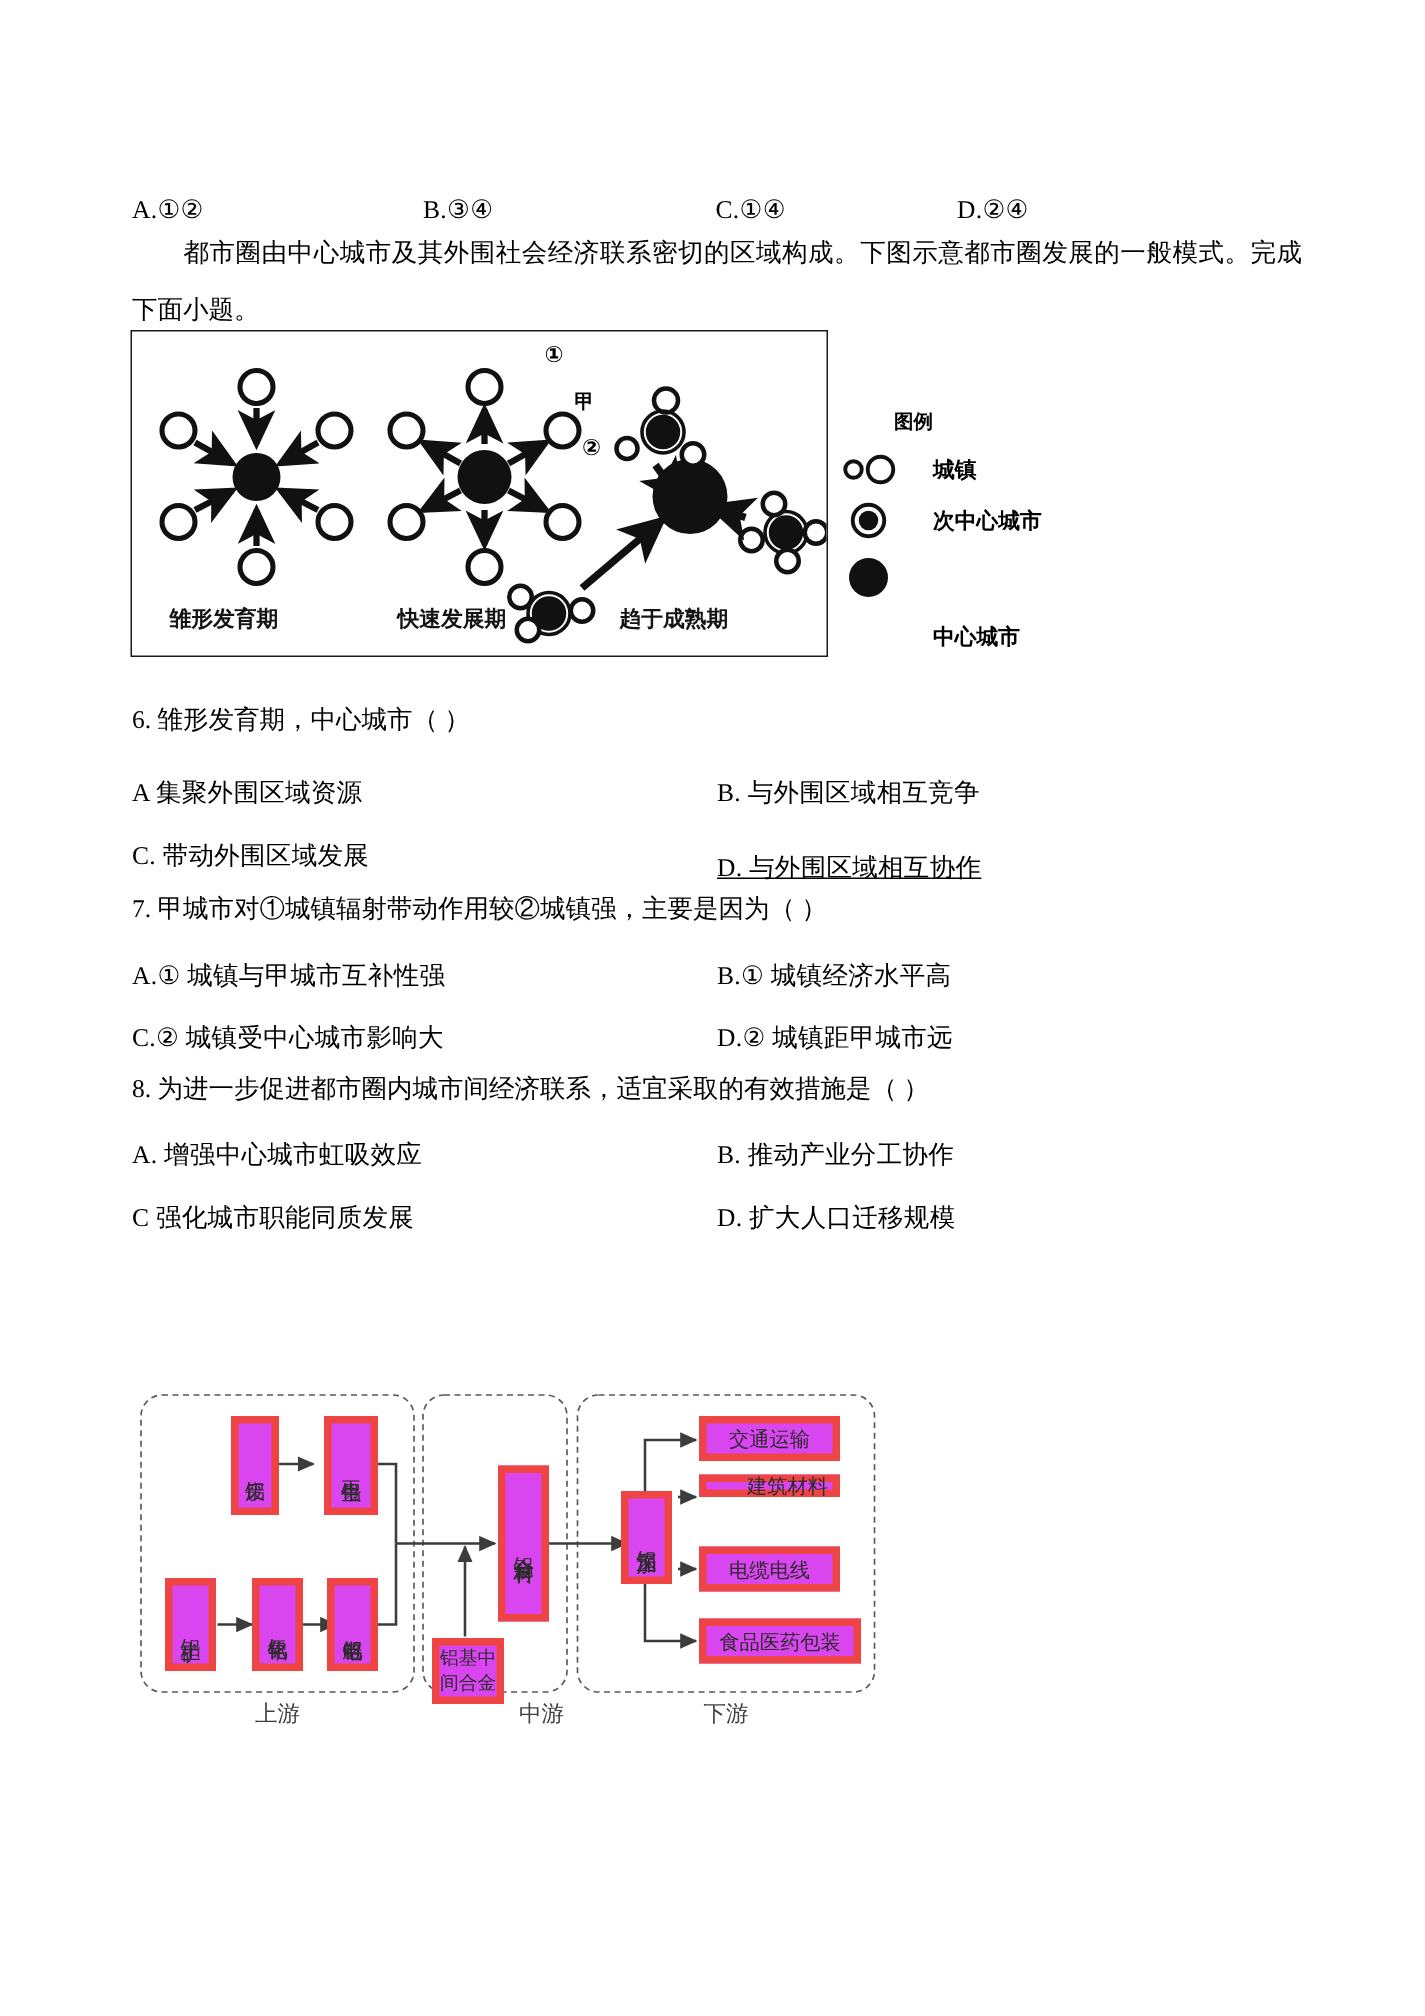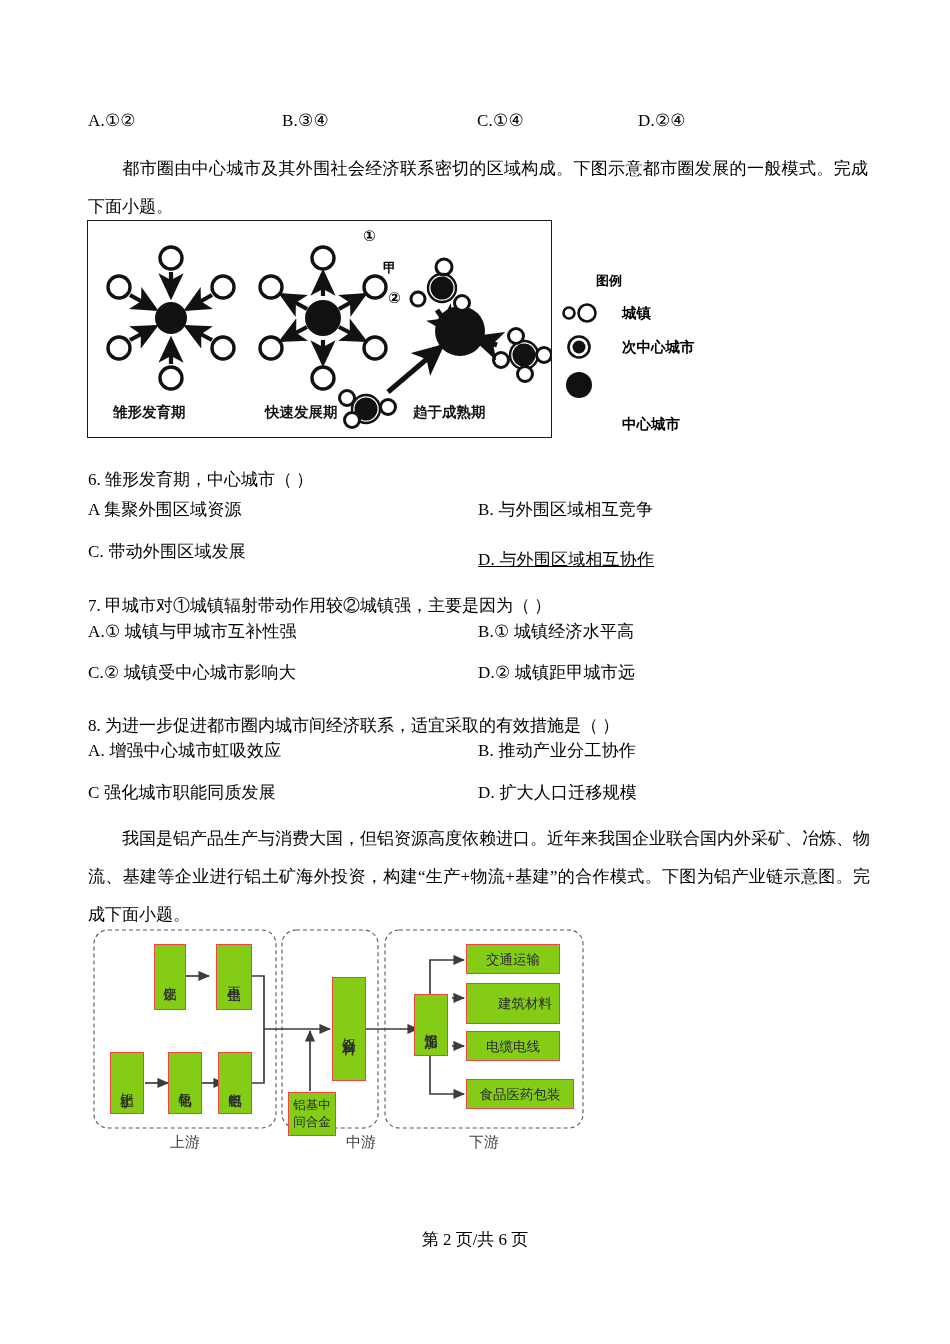--- a/index.html
+++ b/index.html
@@ -12,20 +12,21 @@
     overflow:hidden;
   }
   .page { position:absolute; left:0; top:0; width:950px; height:1344px; }
 
   
   .opt-row {
     position:absolute;
     font-size:17px;
     letter-spacing:0.2px;
     white-space:nowrap;
+    margin-top:19px;
   }
   .qline {
     position:absolute;
     font-size:17px;
     white-space:nowrap;
     margin-top:16px;
   }
   .para {
     position:absolute;
     font-size:17px;
@@ -95,22 +96,22 @@
   .alu-caption {
     position:absolute;
     font-size:15px;
     color:#3f3f3f;
     white-space:nowrap;
     font-family:"Liberation Serif","DejaVu Serif",serif;
   }
   .node {
     position:absolute;
     box-sizing:border-box;
-    border:1px solid #ef4444;
-    background:#84cc16;
+    border:5px solid #ef4444;
+    background:#d946ef;
     color:#2b2b2b;
     font-size:13.5px;
     line-height:15px;
     display:flex;
     align-items:center;
     justify-content:center;
     text-align:center;
     font-family:"Liberation Serif","DejaVu Serif",serif;
   }
   .node.vert {
@@ -253,23 +254,20 @@
   <div class="opt-row" style="left:478px; top:620px;">B.① 城镇经济水平高</div>
   <div class="opt-row" style="left:88px; top:661px;">C.② 城镇受中心城市影响大</div>
   <div class="opt-row" style="left:478px; top:661px;">D.② 城镇距甲城市远</div>
 
   <div class="qline" style="left:88px; top:698px;">8. 为进一步促进都市圈内城市间经济联系，适宜采取的有效措施是（      ）</div>
   <div class="opt-row" style="left:88px; top:739px;">A. 增强中心城市虹吸效应</div>
   <div class="opt-row" style="left:478px; top:739px;">B. 推动产业分工协作</div>
   <div class="opt-row" style="left:88px; top:781px;">C  强化城市职能同质发展</div>
   <div class="opt-row" style="left:478px; top:781px;">D. 扩大人口迁移规模</div>
 
-  <div class="para" style="left:88px; top:820px; width:782px;">
-    <span class="indent"></span><span>我国是铝产品生产与消费大国，但铝资源高度依赖进口。近年来我国企业联合国内外采矿、冶炼、物流、基建等企业进行铝土矿海外投资，构建“生产+物流+基建”的合作模式。下图为铝产业链示意图。完成下面小题。</span>
-  </div>
 
   <div id="fig-alu">
 
     <svg width="500" height="232" viewBox="0 0 500 232" style="position:absolute;left:0;top:0;">
       <defs>
         <marker id="ah2" markerWidth="8" markerHeight="8" refX="6.2" refY="3" orient="auto">
           <path d="M0,0 L6.8,3 L0,6 Z" fill="#3c3c3c"></path>
         </marker>
       </defs>
 
@@ -308,25 +306,24 @@
     <div class="node vert" style="left:18px; top:124px; width:34px; height:62px;">铝土矿</div>
     <div class="node vert" style="left:76px; top:124px; width:34px; height:62px;">氧化铝</div>
     <div class="node vert" style="left:126px; top:124px; width:34px; height:62px;">电解铝</div>
 
     <div class="node vert" style="left:240px; top:49px; width:34px; height:104px;">铝合金材料</div>
     <div class="node wrap2" style="left:196px; top:164px; width:48px; height:44px; font-size:12.5px;">铝基中间合金</div>
 
     <div class="node vert" style="left:322px; top:66px; width:34px; height:62px;">铝深加工</div>
 
     <div class="node" style="left:374px; top:16px; width:94px; height:30px;">交通运输</div>
-    <div class="node" style="left:374px; top:55px; width:94px; height:41px;padding-left:24px;">建筑材料</div>
+    <div class="node" style="left:374px; top:55px; width:94px; height:15px;padding-left:24px;">建筑材料</div>
     <div class="node" style="left:374px; top:103px; width:94px; height:30px;">电缆电线</div>
     <div class="node" style="left:374px; top:151px; width:108px; height:30px;">食品医药包装</div>
 
     <div class="alu-caption" style="left:78px; top:205px;">上游</div>
     <div class="alu-caption" style="left:222px; top:205px;margin-left:32px;">中游</div>
     <div class="alu-caption" style="left:377px; top:205px;">下游</div>
   </div>
 
 
-  <div class="footer" style="top:1228px;">第 2 页/共 6 页</div>
 
 </div>
 
 </body></html>

